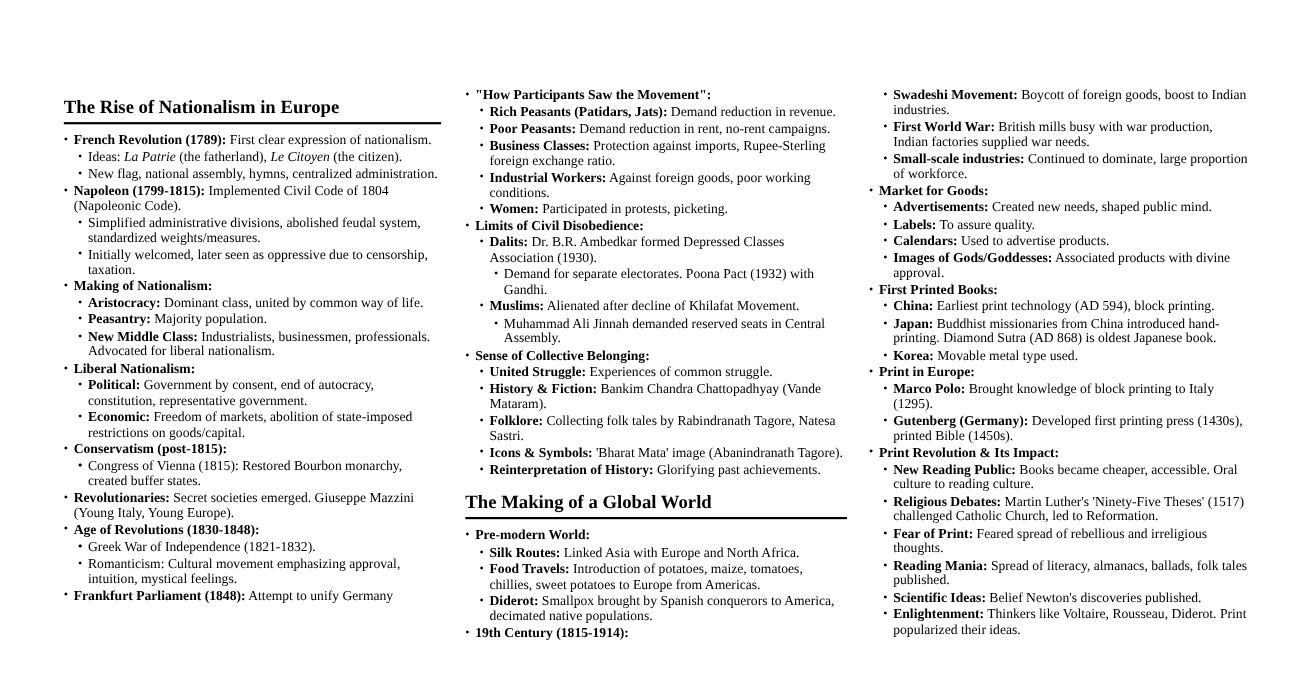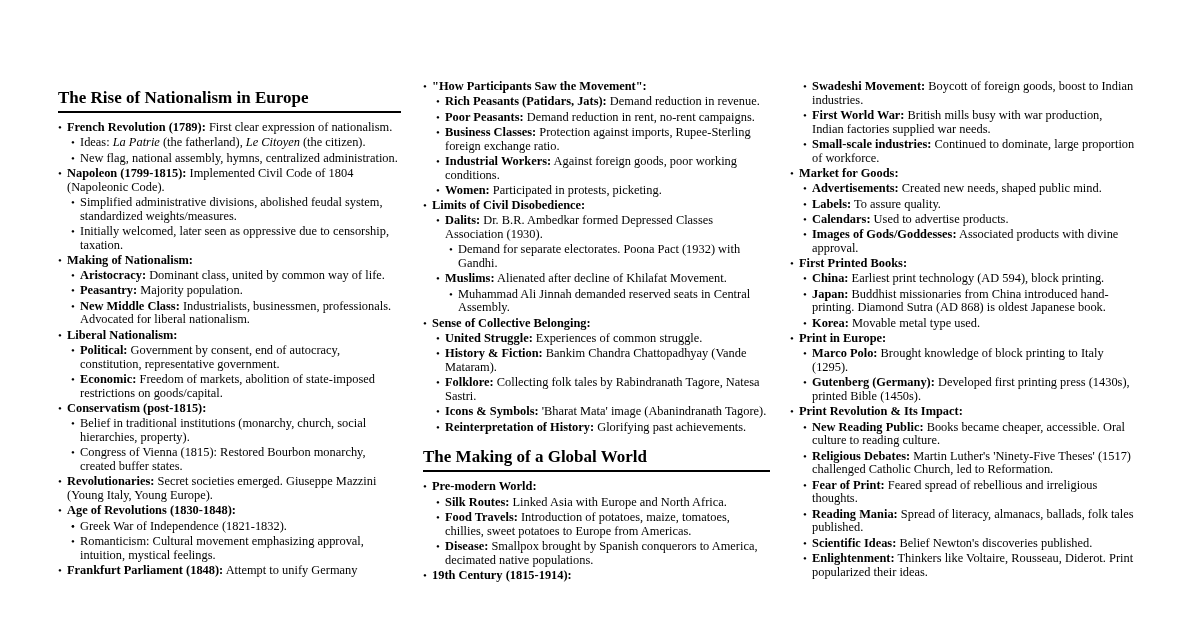--- a/index.html
+++ b/index.html
@@ -57,21 +57,21 @@
       <div class="item level-2"><span class="bullet">•</span><span>Simplified administrative divisions, abolished feudal system, standardized weights/measures.</span></div>
       <div class="item level-2"><span class="bullet">•</span><span>Initially welcomed, later seen as oppressive due to censorship, taxation.</span></div>
       <div class="item level-1"><span class="bullet">•</span><strong>Making of Nationalism:</strong></div>
       <div class="item level-2"><span class="bullet">•</span><strong>Aristocracy:</strong><span> Dominant class, united by common way of life.</span></div>
       <div class="item level-2"><span class="bullet">•</span><strong>Peasantry:</strong><span> Majority population.</span></div>
       <div class="item level-2"><span class="bullet">•</span><strong>New Middle Class:</strong><span> Industrialists, businessmen, professionals. Advocated for liberal nationalism.</span></div>
       <div class="item level-1"><span class="bullet">•</span><strong>Liberal Nationalism:</strong></div>
       <div class="item level-2"><span class="bullet">•</span><strong>Political:</strong><span> Government by consent, end of autocracy, constitution, representative government.</span></div>
       <div class="item level-2"><span class="bullet">•</span><strong>Economic:</strong><span> Freedom of markets, abolition of state-imposed restrictions on goods/capital.</span></div>
       <div class="item level-1"><span class="bullet">•</span><strong>Conservatism (post-1815):</strong></div>
-      <div class="item level-2"><span class="bullet">•</span><span>Belief in traditional institutions (monarchy, church, social hierarchies, property).</span></div>
+      <div class="item level-2"><span class="bullet">•</span></div>
       <div class="item level-2"><span class="bullet">•</span><span>Congress of Vienna (1815): Restored Bourbon monarchy, created buffer states.</span></div>
       <div class="item level-1"><span class="bullet">•</span><strong>Revolutionaries:</strong><span> Secret societies emerged. Giuseppe Mazzini (Young Italy, Young Europe).</span></div>
       <div class="item level-1"><span class="bullet">•</span><strong>Age of Revolutions (1830-1848):</strong></div>
       <div class="item level-2"><span class="bullet">•</span></div>
       <div class="item level-2"><span class="bullet">•</span><span>Greek War of Independence (1821-1832).</span></div>
       <div class="item level-2"><span class="bullet">•</span><span>Romanticism: Cultural movement emphasizing approval, intuition, mystical feelings.</span></div>
       <div class="item level-1"><span class="bullet">•</span><strong>Frankfurt Parliament (1848):</strong><span> Attempt to unify Germany</span></div>
     </div>
   <div class="column" id="column-2">
       <div class="item level-1"><span class="bullet">•</span><strong>"How Participants Saw the Movement":</strong></div>
@@ -88,21 +88,21 @@
       <div class="item level-1"><span class="bullet">•</span><strong>Sense of Collective Belonging:</strong></div>
       <div class="item level-2"><span class="bullet">•</span><strong>United Struggle:</strong><span> Experiences of common struggle.</span></div>
       <div class="item level-2"><span class="bullet">•</span><strong>History &amp; Fiction:</strong><span> Bankim Chandra Chattopadhyay (Vande Mataram).</span></div>
       <div class="item level-2"><span class="bullet">•</span><strong>Folklore:</strong><span> Collecting folk tales by Rabindranath Tagore, Natesa Sastri.</span></div>
       <div class="item level-2"><span class="bullet">•</span><strong>Icons &amp; Symbols:</strong><span> 'Bharat Mata' image (Abanindranath Tagore).</span></div>
       <div class="item level-2"><span class="bullet">•</span><strong>Reinterpretation of History:</strong><span> Glorifying past achievements.</span></div>
       <div class="heading flow">The Making of a Global World</div>
       <div class="item level-1"><span class="bullet">•</span><strong>Pre-modern World:</strong></div>
       <div class="item level-2"><span class="bullet">•</span><strong>Silk Routes:</strong><span> Linked Asia with Europe and North Africa.</span></div>
       <div class="item level-2"><span class="bullet">•</span><strong>Food Travels:</strong><span> Introduction of potatoes, maize, tomatoes, chillies, sweet potatoes to Europe from Americas.</span></div>
-      <div class="item level-2"><span class="bullet">•</span><strong>Disease:</strong><span> Smallpox brought by Spanish conquerors to America, decimated native populations.</span></div>
+      <div class="item level-2"><span class="bullet">•</span><strong>Diderot:</strong><span> Smallpox brought by Spanish conquerors to America, decimated native populations.</span></div>
       <div class="item level-1"><span class="bullet">•</span><strong>19th Century (1815-1914):</strong></div>
     </div>
   <div class="column" id="column-3">
       <div class="item level-2"><span class="bullet">•</span><strong>Swadeshi Movement:</strong><span> Boycott of foreign goods, boost to Indian industries.</span></div>
       <div class="item level-2"><span class="bullet">•</span><strong>First World War:</strong><span> British mills busy with war production, Indian factories supplied war needs.</span></div>
       <div class="item level-2"><span class="bullet">•</span><strong>Small-scale industries:</strong><span> Continued to dominate, large proportion of workforce.</span></div>
       <div class="item level-1"><span class="bullet">•</span><strong>Market for Goods:</strong></div>
       <div class="item level-2"><span class="bullet">•</span><strong>Advertisements:</strong><span> Created new needs, shaped public mind.</span></div>
       <div class="item level-2"><span class="bullet">•</span><strong>Labels:</strong><span> To assure quality.</span></div>
       <div class="item level-2"><span class="bullet">•</span><strong>Calendars:</strong><span> Used to advertise products.</span></div>

